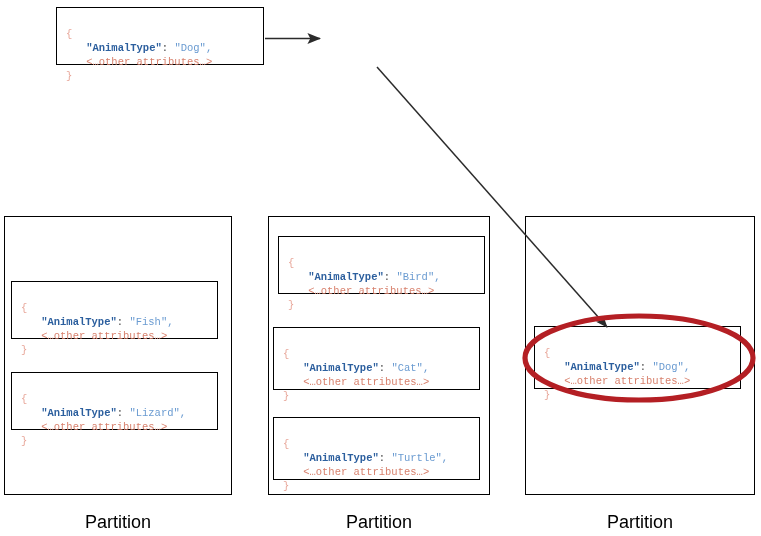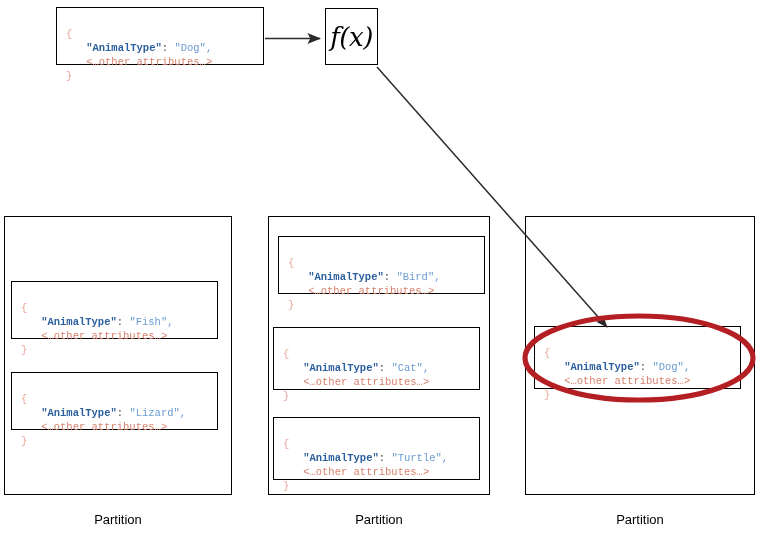--- a/index.html
+++ b/index.html
@@ -65,21 +65,21 @@
   
   .partition {
     position: absolute;
     box-sizing: border-box;
     border: 1.6px solid #000000;
     background: #ffffff;
     z-index: 1;
   }
   .partition-label {
     position: absolute;
-    font-size: 13px;
+    font-size: 18px;
     color: #000000;
     text-align: center;
     z-index: 2;
   }
 
   
   #arrows {
     position: absolute;
     left: 0; top: 0;
     width: 761px;
@@ -100,23 +100,20 @@
 <body>
 
 <div id="canvas">
 
   <div class="record" style="left:56px; top:7px; width:208px; height:58px;">
 <span class="brace">{</span>
 <span class="indent"></span><span class="key">"AnimalType"</span><span class="colon">: </span><span class="value">"Dog",</span>
 <span class="indent"></span><span class="attrs">&lt;…other attributes…&gt;</span>
 <span class="brace">}</span></div>
 
-  <div class="fx-box" style="left:325px; top:8px; width:53px; height:57px;">
-    <span>f(x)</span>
-  </div>
 
   <div class="partition" style="left:4px; top:216px; width:228px; height:279px;"></div>
 
   <div class="record" style="left:11px; top:281px; width:207px; height:58px;">
 <span class="brace">{</span>
 <span class="indent"></span><span class="key">"AnimalType"</span><span class="colon">: </span><span class="value">"Fish",</span>
 <span class="indent"></span><span class="attrs">&lt;…other attributes…&gt;</span>
 <span class="brace">}</span></div>
 
   <div class="record" style="left:11px; top:372px; width:207px; height:58px;">

